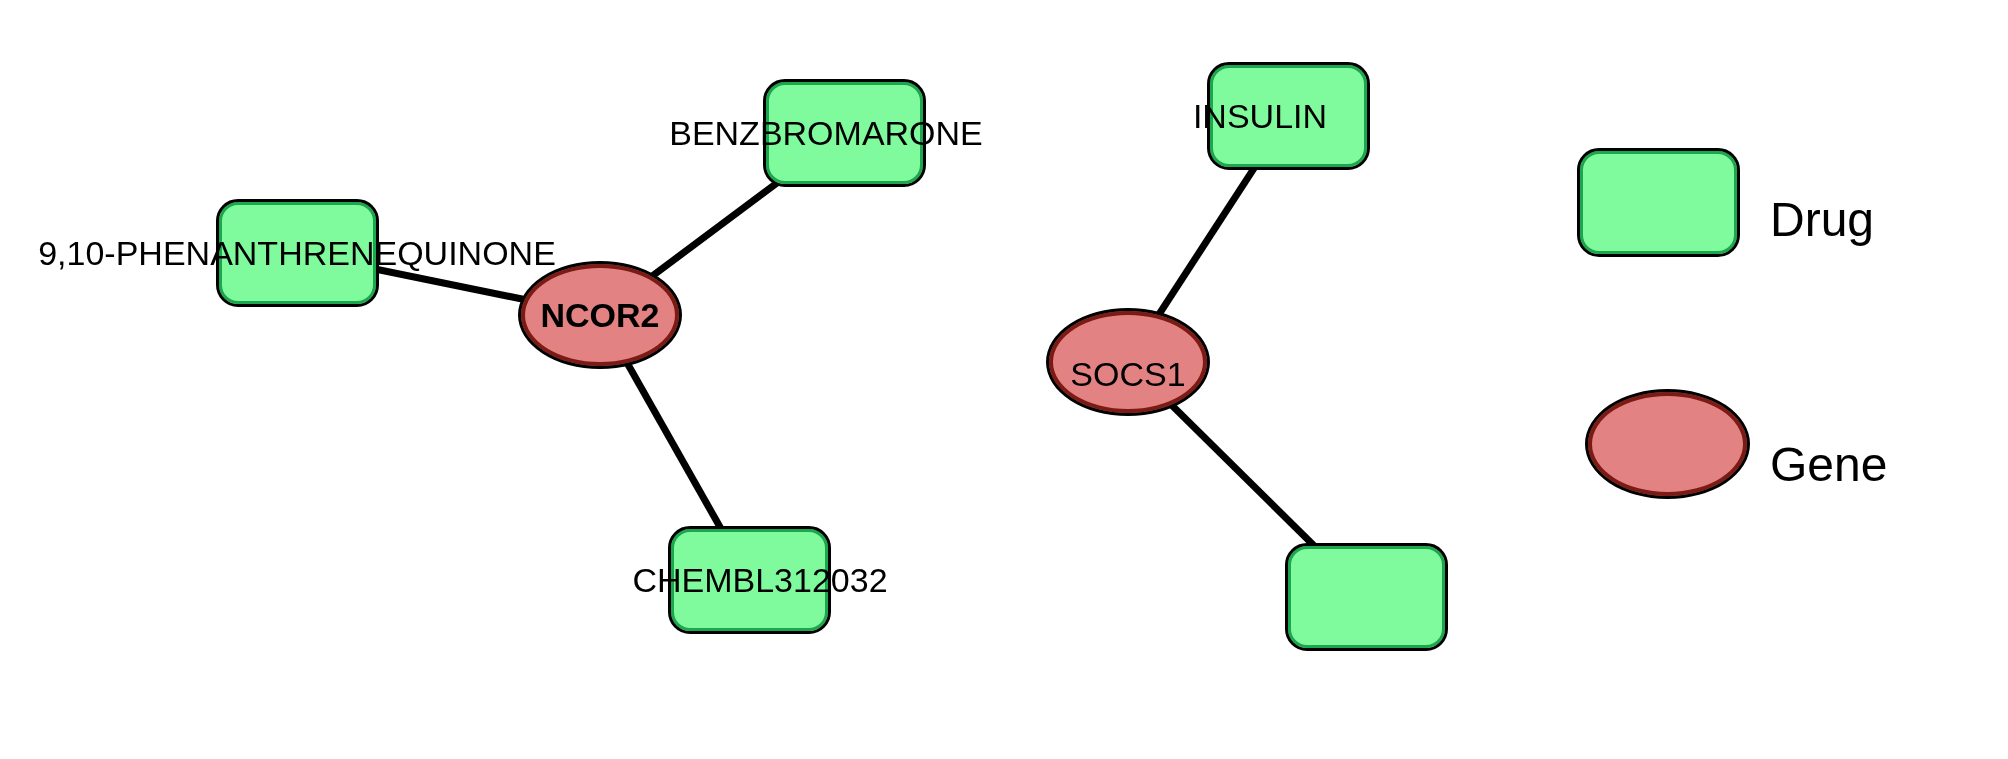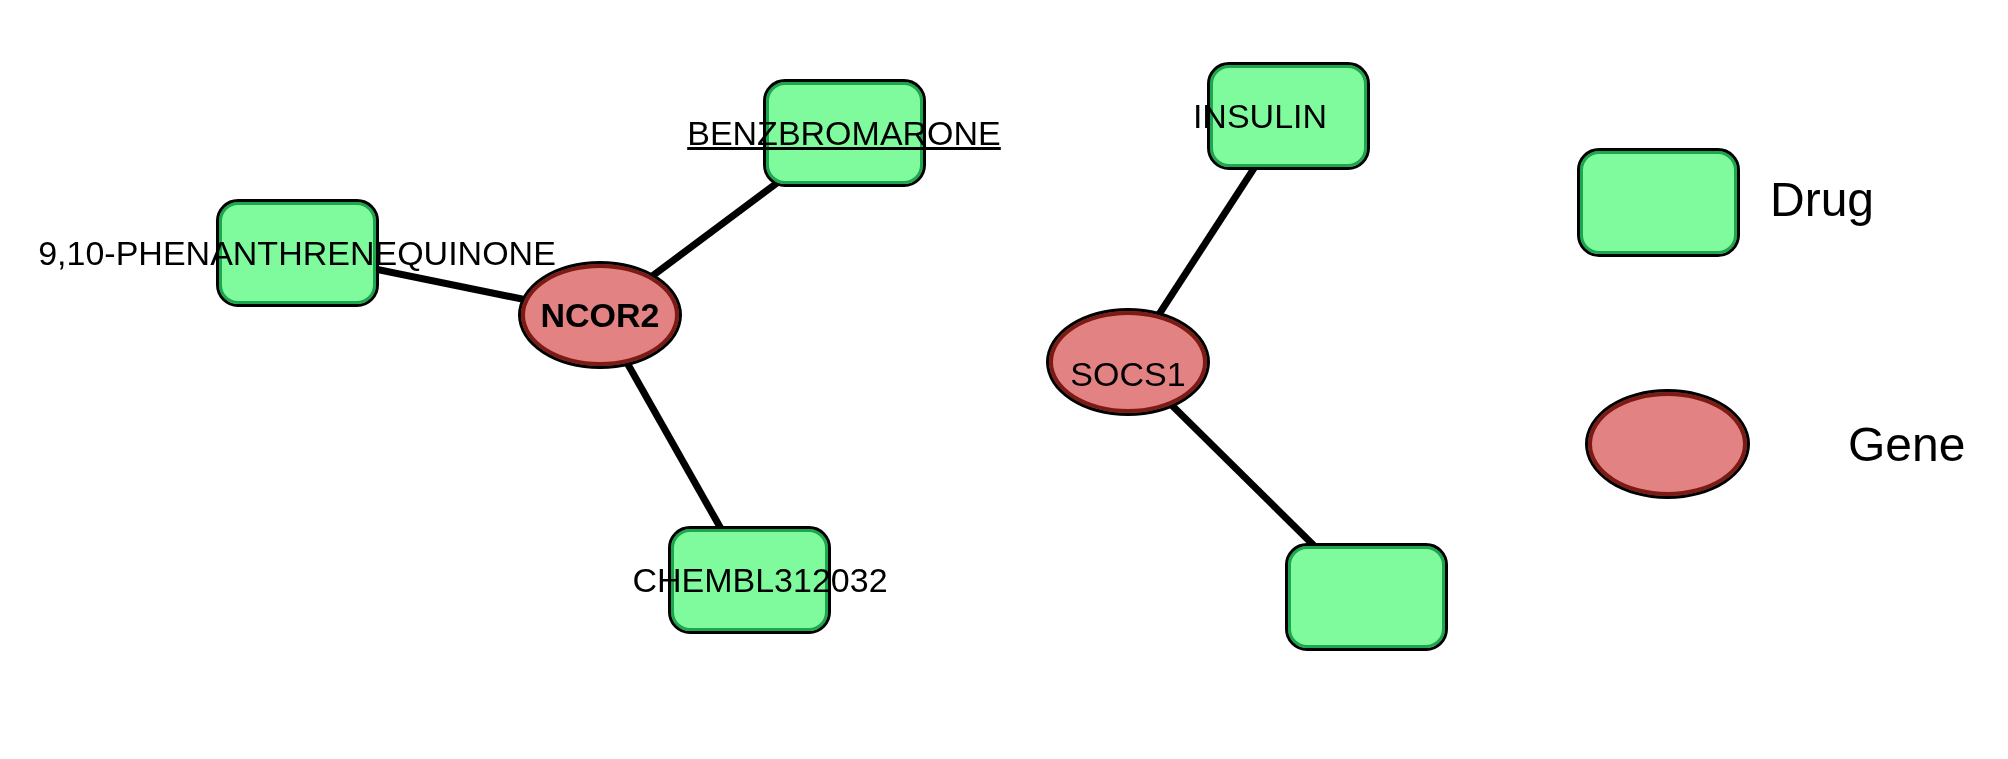--- a/index.html
+++ b/index.html
@@ -63,44 +63,45 @@
   
   #node-phen    { left: 216px;  top: 199px; }
   #node-benz    { left: 763px;  top: 79px;  }
   #node-chembl  { left: 668px;  top: 526px; }
   #node-ncor2   { left: 518px;  top: 261px; }
   #node-insulin { left: 1207px; top: 62px;  }
   #node-aldes   { left: 1285px; top: 543px; }
   #node-socs1   { left: 1046px; top: 308px; }
   
   #label-phen    { left: -53px;  top: 235px; }
-  #label-benz    { left: 494px;  top: 115px; text-decoration: underline; }
+  #label-benz    { left: 476px;  top: 115px; }
   #label-chembl  { left: 410px;  top: 562px; }
   #label-ncor2   { left: 250px;  top: 297px; font-weight: bold; }
   #label-insulin { left: 910px;  top: 98px;  }
   #label-aldes   { left: 1016px; top: 580px; }
   #label-socs1   { left: 778px;  top: 356px; }
   
   .legend-shape {
     position: absolute;
     z-index: 2;
     box-sizing: border-box;
   }
   #legend-drug-shape { left: 1577px; top: 148px; width: 163px; height: 109px; }
   #legend-gene-shape { left: 1585px; top: 389px; width: 165px; height: 110px; }
   .legend-label {
     position: absolute;
     z-index: 3;
     font-size: 48px;
     line-height: 50px;
     color: #000000;
     white-space: nowrap;
+    margin-top: 20px;
   }
   #legend-drug-label { left: 1770px; top: 175px; }
-  #legend-gene-label { left: 1848px; top: 420px; text-align: center; }
+  #legend-gene-label { left: 1770px; top: 420px; text-align: center; }
 </style>
 </head>
 <body>
 
 <div id="canvas">
 
   <svg id="edges">
     <line x1="600" y1="315" x2="297" y2="253"></line>
     <line x1="600" y1="315" x2="844" y2="133"></line>
     <line x1="600" y1="315" x2="750" y2="580"></line>

